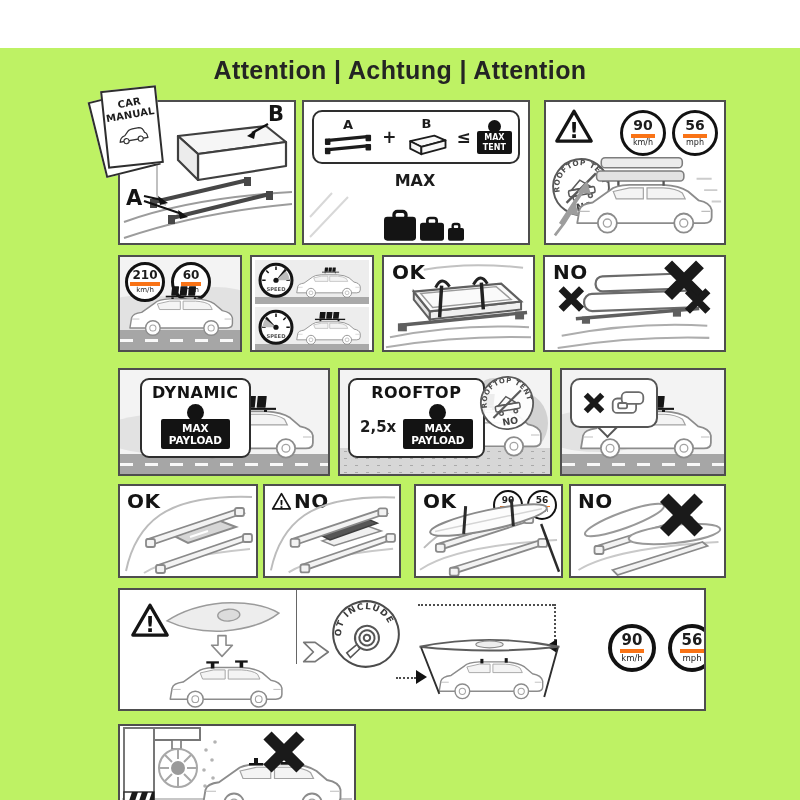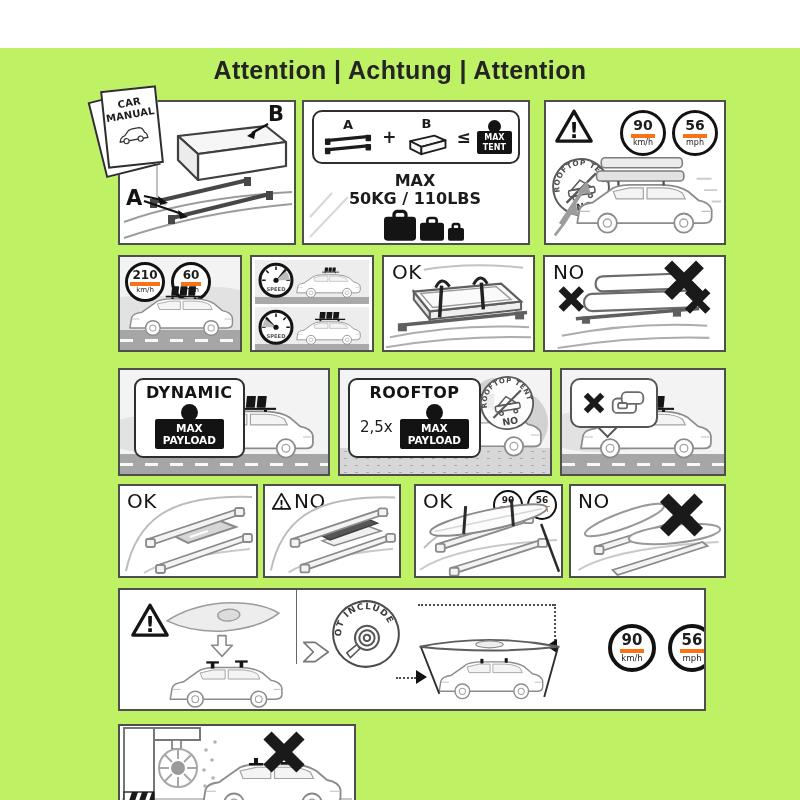--- a/index.html
+++ b/index.html
@@ -13,21 +13,21 @@
   
   .scene{position:absolute;inset:0;background:#f3f3f3;}
   .hill{position:absolute;background:#e2e2e2;border-radius:50%;}
   .road{position:absolute;left:0;right:0;bottom:0;height:20px;background:#a6a6a6;}
   .road::after{content:"";position:absolute;left:0;right:0;top:9px;height:2.5px;
     background:repeating-linear-gradient(90deg,#f8f8f8 0 13px,transparent 13px 25px);}
   .grass{position:absolute;left:0;right:0;bottom:0;height:26px;background:#d7d7d7;
     background-image:radial-gradient(#a9a9a9 1.1px,transparent 1.3px);background-size:11px 7px;}
   .tree{position:absolute;background:#d2d2d2;border-radius:50%;}
   
-  .oklabel{position:absolute;font-weight:400;font-size:20px;color:#141414;letter-spacing:.5px;text-align:center;}
+  .oklabel{position:absolute;font-weight:700;font-size:20px;color:#141414;letter-spacing:.5px;text-align:center;}
   
   .badge{display:flex;flex-direction:column;align-items:center;justify-content:center;
     background:#fff;border-radius:50%;border:3.5px solid #121212;box-sizing:border-box;}
   .bv{font-weight:800;line-height:1.1;border-bottom:4px solid #f97316;padding:0 2px;}
   .bu{font-size:8px;line-height:1.3;}
   .b46{width:46px;height:46px}.b46 .bv{font-size:14px}
   .b40{width:40px;height:40px;border-width:3px}.b40 .bv{font-size:12px}.b40 .bu{font-size:7px}
   .b30{width:30px;height:30px;border-width:2.5px}.b30 .bv{font-size:9px;border-bottom-width:1.5px}.b30 .bu{font-size:5.5px}
   .b48{width:48px;height:48px;border-width:4px}.b48 .bv{font-size:15px}.b48 .bu{font-size:8.5px}
   .badges{position:absolute;display:flex;gap:6px;}
@@ -38,21 +38,21 @@
     display:flex;flex-direction:column;line-height:1.15;}
   .weight.sm .wball{width:13px;height:13px;margin-bottom:-2px}
   .weight.sm .wbox{font-size:8px;padding:2px 6px}
   .weight.lg .wball{width:17px;height:17px;margin-bottom:-2px}
   .weight.lg .wbox{font-size:10.5px;padding:3px 8px}
   
   .sign{position:absolute;background:#fff;border:2.5px solid #2e2e2e;border-radius:9px;
     display:flex;flex-direction:column;align-items:center;padding:3px 10px 7px;gap:2px;}
   .sign-title{font-weight:800;font-size:16px;color:#141414;letter-spacing:.5px;}
   .sign-row{display:flex;align-items:center;gap:7px;}
-  .mult{font-weight:400;font-size:15px;}
+  .mult{font-weight:700;font-size:15px;}
   
   .formula{position:absolute;left:8px;top:8px;right:8px;height:54px;border:2.5px solid #2e2e2e;
     border-radius:10px;display:flex;align-items:center;justify-content:space-evenly;box-sizing:border-box;}
   .f-item{display:flex;flex-direction:column;align-items:center;line-height:1;gap:1px;}
   .f-lbl{font-weight:800;font-size:13px;}
   .f-op{font-weight:800;font-size:17px;}
   .max-text{position:absolute;right:18px;top:70px;width:190px;text-align:center;font-weight:800;line-height:1.15;}
   .max-h{display:block;font-size:16px}.max-v{display:block;font-size:16px}
   .cases{position:absolute;right:42px;top:104px;width:124px;height:36px;}
   
@@ -201,21 +201,20 @@
           <span>MAX</span>
           <span>TENT</span>
         </div>
       </div>
     </div>
     <svg style="position:absolute;left:4px;bottom:4px" width="44" height="64" viewBox="0 0 44 64">
       <path d="M2,62 L40,22 M2,42 L24,18" stroke="#d8d8d8" stroke-width="2" fill="none"></path>
     </svg>
     <div class="max-text">
       <span class="max-h">MAX</span>
-      <span class="max-v">50KG / 110LBS</span>
     </div>
     <svg class="cases" viewBox="0 0 124 54">
       <g fill="none" stroke="#141414">
         <rect x="17" y="8" width="18" height="12" rx="5" stroke-width="5"></rect>
         <rect x="67" y="18" width="14" height="10" rx="4" stroke-width="4"></rect>
         <rect x="105" y="27" width="10" height="8" rx="3" stroke-width="3.5"></rect>
       </g>
       <g fill="#141414">
         <rect x="2" y="16" width="48" height="36" rx="5"></rect>
         <rect x="56" y="25" width="36" height="27" rx="4"></rect>
@@ -356,21 +355,21 @@
 
   <div class="panel" style="left:118px;top:320px;width:212px;height:108px">
     <div class="scene">
       <div class="hill" style="left:-20px;top:44px;width:130px;height:40px"></div>
       <div class="road"></div>
     </div>
     <svg style="position:absolute;right:4px;bottom:6px" width="150" height="72" viewBox="0 0 150 72">
       <use href="#wagon" x="4" y="4" width="142" height="64"></use>
       <use href="#cargo" x="50" y="-2" width="56" height="18"></use>
     </svg>
-    <div class="sign" style="left:14px;top:8px">
+    <div class="sign" style="left:20px;top:8px">
       <span class="sign-title">DYNAMIC</span>
       <div class="weight lg">
         <div class="wball"></div>
         <div class="wbox">
           <span>MAX</span>
           <span>PAYLOAD</span>
         </div>
       </div>
     </div>
   </div>

